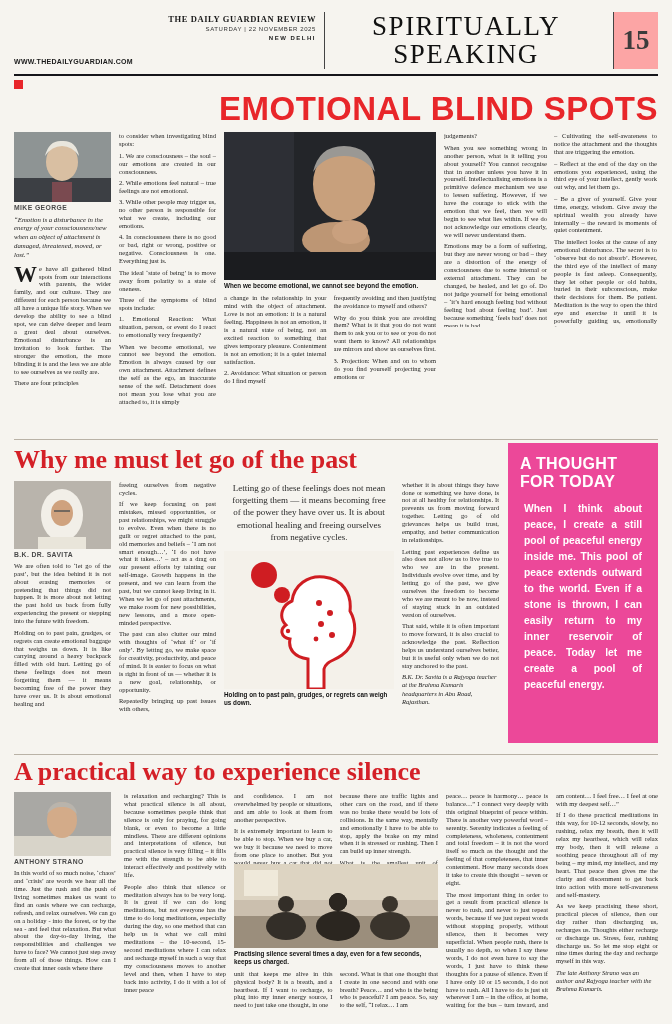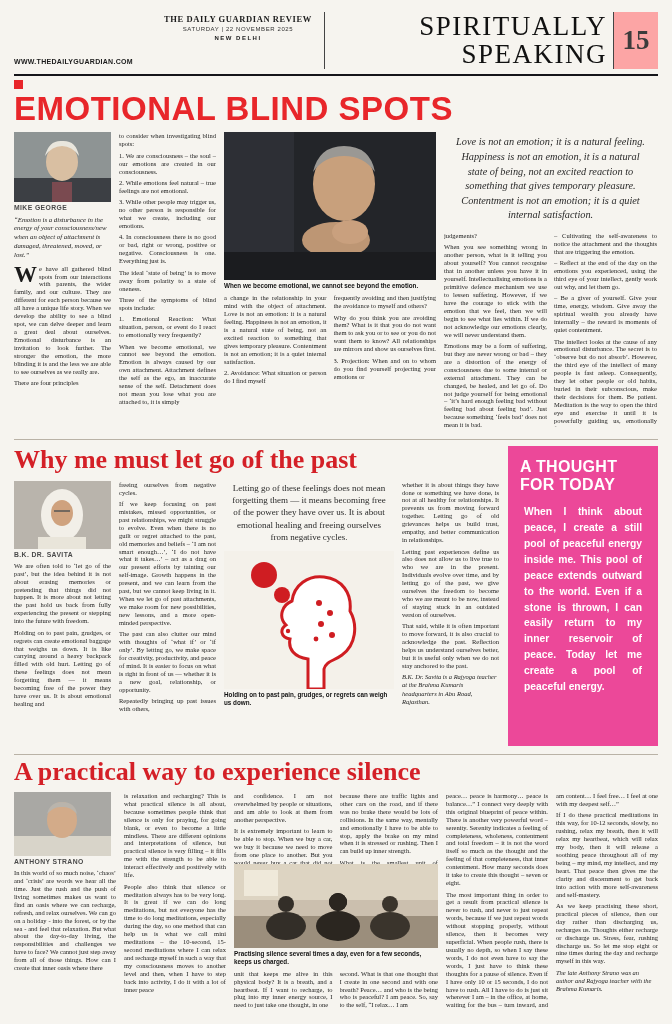--- a/index.html
+++ b/index.html
@@ -1,53 +1,53 @@
 <!DOCTYPE html>
 <html><head>
 <meta charset="utf-8">
 <style>
   html,body{margin:0;padding:0;background:#6b6b6b;}
   .sheet{width:672px;height:1024px;background:#f6f4ef;margin:0 auto;box-sizing:border-box;
          padding:10px 14px;overflow:hidden;font-family:"Liberation Serif",serif;color:#1b1b1b;position:relative;}
   
   .hdr{display:flex;align-items:stretch;border-bottom:2px solid #15151a;padding:2px 0 5px;}
   .hdr-url{font:bold 7px/1.2 "Liberation Sans",sans-serif;width:138px;align-self:flex-end;padding-bottom:2px;letter-spacing:.3px;}
-  .hdr-mast{width:156px;text-align:center;border-right:1px solid #444;padding:2px 8px 0;}
+  .hdr-mast{width:156px;text-align:right;border-right:1px solid #444;padding:2px 8px 0;}
   .m1{font:bold 8.5px/1.35 "Liberation Serif",serif;letter-spacing:.6px;}
   .m2{font:6px/1.4 "Liberation Sans",sans-serif;letter-spacing:.6px;color:#333;}
   .m3{font:bold 6px/1.4 "Liberation Sans",sans-serif;letter-spacing:1.5px;color:#222;}
-  .hdr-title{flex:1;text-align:right;font:27px/1.05 "Liberation Serif",serif;letter-spacing:1.5px;align-self:center;color:#111;}
+  .hdr-title{flex:1;text-align:center;font:27px/1.05 "Liberation Serif",serif;letter-spacing:1.5px;align-self:center;color:#111;}
   .hdr-page{width:44px;margin-left:6px;background:#fca5a5;border-left:1px solid #444;
             display:flex;align-items:center;justify-content:center;font:bold 27px "Liberation Serif",serif;color:#3c3c3c;}
   .redsq{width:9px;height:9px;background:#e8262a;margin:4px 0 1px;}
   
   .p{font-size:6.5px;line-height:1.22;text-align:justify;margin:0 0 3.5px;color:#1b1b1b;}
   .col{overflow:hidden;}
   .caption{font:bold 6.3px/1.25 "Liberation Sans",sans-serif;color:#111;margin:2px 0 4px;}
   .author-name{font:bold 6.8px/1.2 "Liberation Sans",sans-serif;color:#4a4a4a;letter-spacing:.4px;margin:2px 0 3px;}
   .author-quote{font-style:italic;font-size:6.8px;line-height:1.3;color:#222;margin:1px 0 5px;}
   .bio{font-style:italic;font-size:6.5px;line-height:1.25;margin:2px 0 0;color:#222;}
   .two-col{display:flex;gap:7px;}
   .two-col>div{flex:1;overflow:hidden;}
   .rule{border-top:1px solid #b9b2a6;margin:5px 0 3px;}
   svg{display:block;}
   
-  .h1-a1{font:bold 33px/1.02 "Liberation Sans",sans-serif;color:#e8262a;letter-spacing:.5px;margin:3px 0 7px;}
+  .h1-a1{font:bold 33px/1.02 "Liberation Sans",sans-serif;color:#e8262a;letter-spacing:.5px;margin:3px 0 7px;text-align:right;}
   .a1-body{display:flex;gap:8px;height:302px;overflow:hidden;}
   .a1-colA{width:97px;}
   .a1-colB{width:97px;}
   .a1-mid{width:212px;}
   .a1-right{width:213px;}
   .a1-colA-text p:first-of-type::first-letter{float:left;font-size:23px;line-height:18px;padding:1px 2px 0 0;font-weight:bold;}
   .pullquote1{font-style:italic;font-size:10.3px;line-height:1.42;text-align:center;color:#2a2a2a;padding:3px 10px 9px;}
   .a1-mid .two-col{height:135px;}
   .a1-right .two-col{height:195px;}
   
   .h1-serif{font:bold 26px/1.05 "Liberation Serif",serif;color:#d42027;margin:3px 0 7px;}
-  .a2-section{display:flex;gap:1px;align-items:center;}
+  .a2-section{display:flex;gap:1px;}
   .a2-left{flex:1;}
   .a2-body{display:flex;gap:8px;height:268px;overflow:hidden;}
   .a2-colA{width:97px;} .a2-colB{width:97px;} .a2-mid{width:170px;} .a2-colD{width:97px;}
   .pullquote2{font-size:9px;line-height:1.38;text-align:center;color:#2a2a2a;padding:1px 6px 7px;}
   .thought{width:150px;background:#ec4899;box-sizing:border-box;color:#fff;height:300px;overflow:hidden;}
   .thought-title{font:bold 16px/1.12 "Liberation Sans",sans-serif;padding:12px 12px 6px;letter-spacing:.3px;}
   .thought-body{font:bold 10.3px/1.55 "Liberation Sans",sans-serif;padding:4px 16px 12px;text-align:justify;}
   
   .a3-body{display:flex;gap:8px;height:216px;overflow:hidden;}
   .a3-c{flex:1;} .a3-mid{width:204px;flex:none;}
@@ -125,21 +125,20 @@
         <div>
 
         <p class="p">frequently avoiding and then justifying the avoidance to myself and others?</p>
             <p class="p">Why do you think you are avoiding them? What is it that you do not want them to ask you or to see or you do not want them to know? All relationships are mirrors and show us ourselves first.</p>
             <p class="p">3. Projection: When and on to whom do you find yourself projecting your emotions or</p>
           </div>
       </div>
     </div>
 
     <div class="a1-right col">
-      <div class="pullquote1">Love is not an emotion; it is a natural feeling. Happiness is not an emotion, it is a natural state of being, not an excited reaction to something that gives temporary pleasure. Contentment is not an emotion; it is a quiet internal satisfaction.</div>
       <div class="two-col">
         <div>
 
         <p class="p">judgements?</p>
             <p class="p">When you see something wrong in another person, what is it telling you about yourself? You cannot recognise that in another unless you have it in yourself. Intellectualising emotions is a primitive defence mechanism we use to lessen suffering. However, if we have the courage to stick with the emotion that we feel, then we will begin to see what lies within. If we do not acknowledge our emotions clearly, we will never understand them.</p>
             <p class="p">Emotions may be a form of suffering, but they are never wrong or bad – they are a distortion of the energy of consciousness due to some internal or external attachment. They can be changed, be healed, and let go of. Do not judge yourself for being emotional – ‘it’s hard enough feeling bad without feeling bad about feeling bad’. Just because something ‘feels bad’ does not mean it is bad.</p>
           </div>
         <div>
           <div>
 

